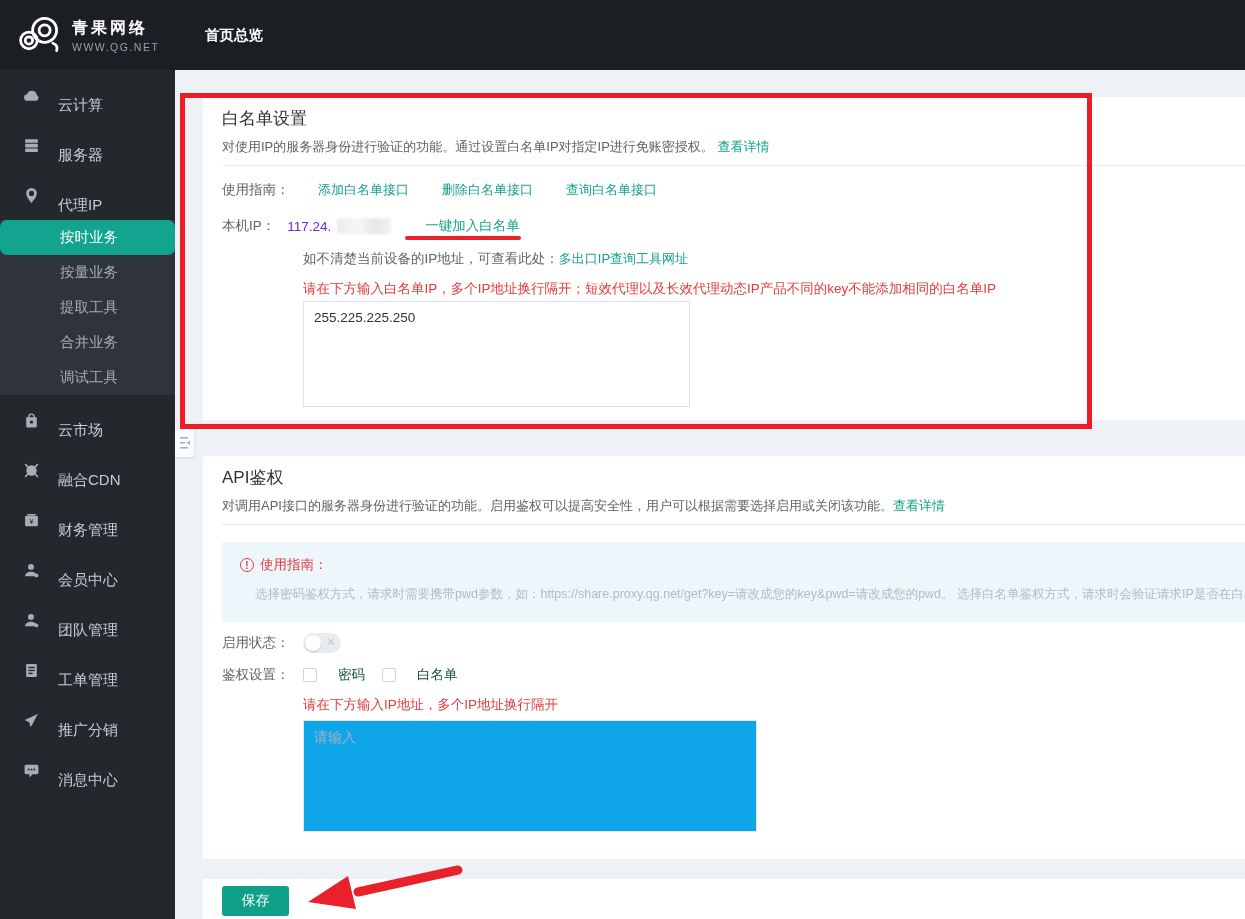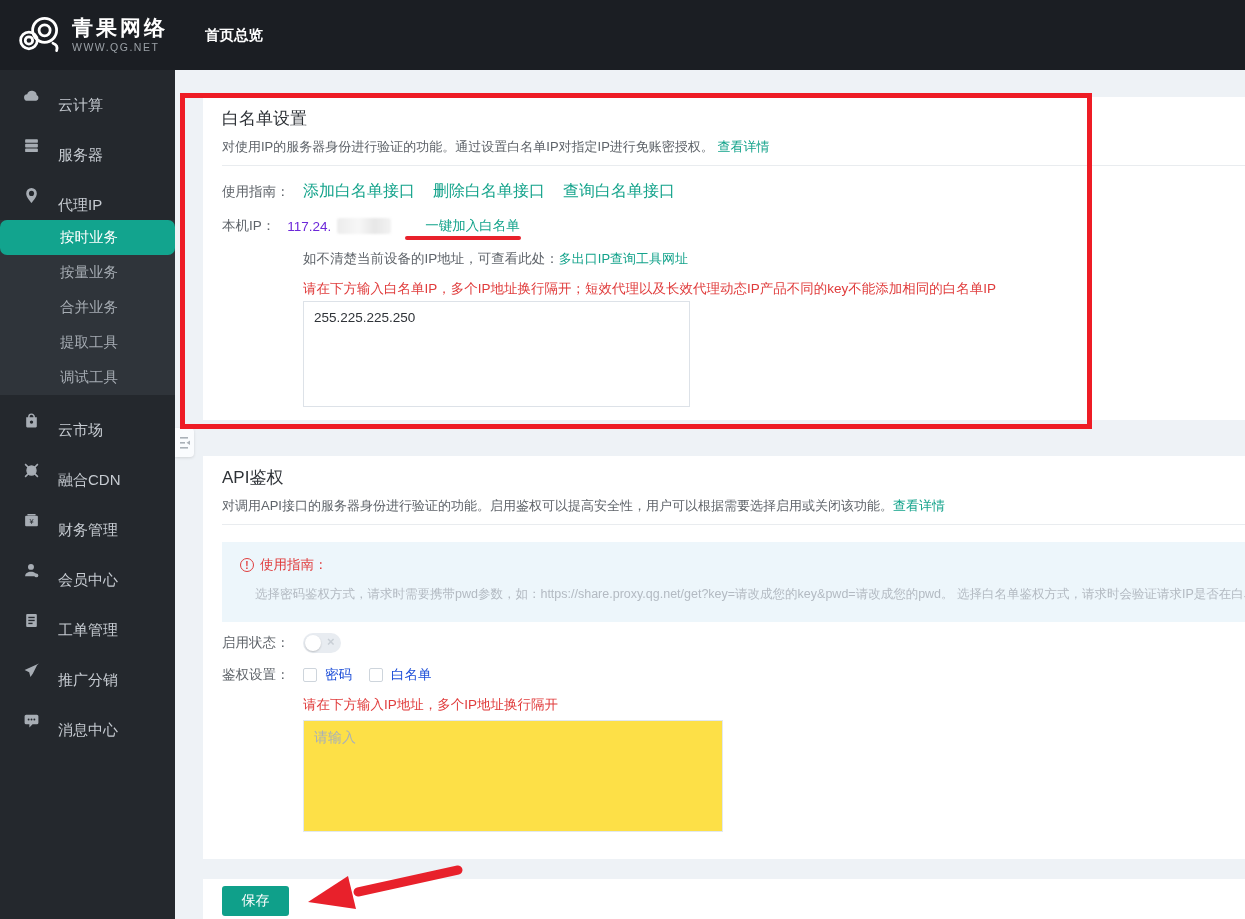--- a/index.html
+++ b/index.html
@@ -4,21 +4,21 @@
 <style>
   * { margin:0; padding:0; box-sizing:border-box; }
   html,body { width:1245px; height:919px; overflow:hidden; }
   body { font-family:"Liberation Sans","DejaVu Sans",sans-serif; background:#eef2f6; position:relative; }
 
   
   .topbar { position:absolute; left:0; top:0; width:1245px; height:70px; background:#1b1e23; z-index:20; }
   .brand { position:absolute; left:16px; top:11px; display:flex; align-items:center; gap:8px; }
   .brand svg { width:48px; height:46px; }
   .brand-text { display:flex; flex-direction:column; }
-  .brand-name { color:#fff; font-size:21px; font-weight:bold; letter-spacing:3px; line-height:26px; }
+  .brand-name { color:#fff; font-size:16px; font-weight:bold; letter-spacing:3px; line-height:26px; }
   .brand-domain { color:#9aa0a6; font-size:10.5px; letter-spacing:1.5px; line-height:13px; }
   .top-nav-item { position:absolute; left:205px; top:0; height:70px; line-height:70px; color:#fff; font-size:14.5px; font-weight:bold; cursor:pointer; }
 
   
   .sidebar { position:absolute; left:0; top:70px; width:175px; height:849px; background:#24282d; z-index:15; }
   .side-item { height:50px; display:flex; align-items:center; padding-left:22px; cursor:pointer; }
   .side-item .ic { width:18px; height:18px; display:inline-flex; align-items:center; justify-content:center; margin-right:18px; }
   .side-item .ic svg { width:17px; height:17px; fill:#a7adb4; }
   .side-item .lbl { color:#c6cbd1; font-size:15px;margin-top:20px; }
   .submenu { background:#2f343a; }
@@ -34,21 +34,21 @@
   .card-desc { position:absolute; left:19px; top:41px; font-size:13px; color:#5f646a; white-space:nowrap; }
   .divider { position:absolute; left:19px; right:0; top:68px; height:1px; background:#e9ecef; }
   a.link, .link { color:#14a38b; text-decoration:none; cursor:pointer; font-size:13px; }
   .row { position:absolute; display:flex; align-items:center; font-size:13.5px; color:#5f646a; }
   .row .form-label { width:81px; flex:none; }
   .red-text { color:#e03c3c; font-size:13.5px; position:absolute; white-space:nowrap; }
 
   
   .guide-row { left:19px; top:84px; }
   .guide-row .links { display:flex; gap:18px; }
-  .guide-row .link { font-size:16px; }
+  .guide-row .link { font-size:13px;margin-left:15px; }
   .ip-row { left:19px; top:120px; }
   .ip-value { color:#6d28d9; margin-left:12px; font-size:13.5px; }
   .ip-blur { width:54px; height:16px; margin-left:6px; border-radius:3px;
              background:linear-gradient(90deg,#ececec,#f7f7f7 40%,#e7e7e7 70%,#f2f2f2); filter:blur(1px); }
   .quick-link { margin-left:34px; font-size:13.5px; }
   .red-underline { position:absolute; left:202px; top:139px; width:116px; height:4px; background:#e8212b; border-radius:2px; z-index:6; }
   .note-row { left:100px; top:153px; }
   .warn1 { left:100px; top:183px; }
   .ta1 { position:absolute; left:100px; top:204px; width:387px; height:106px; border:1px solid #dde2e8; background:#fff;
          resize:none; padding:8px 10px; font-family:inherit; font-size:13.5px; color:#2f3338; outline:none; }
@@ -60,24 +60,24 @@
               display:inline-flex; align-items:center; justify-content:center; color:#e03c3c; font-size:10px; font-weight:bold; }
   .tip-icon::after { content:"!"; }
   .tip-text { position:absolute; left:33px; top:44px; right:0; font-size:12.5px; color:#b3bac2; white-space:nowrap; overflow:hidden; }
   .enable-row { left:19px; top:176px; height:22px; }
   .toggle { width:38px; height:20px; background:#e8ecf1; border-radius:10px; position:relative; cursor:pointer; flex:none; }
   .toggle .knob { position:absolute; left:2px; top:2px; width:16px; height:16px; background:#fff; border-radius:50%;
                   box-shadow:0 1px 2px rgba(0,0,0,.18); }
   .toggle::after { content:"\d7"; position:absolute; left:24px; top:1px; color:#c9cfd6; font-size:13px; font-weight:bold; }
   .auth-row { left:19px; top:210px; height:18px; }
   .checkbox { width:14px; height:14px; border:1px solid #ced5dc; border-radius:2px; background:#fff; flex:none; cursor:pointer; }
-  .cb-label { margin-left:8px; color:#1d4ed8; }
+  .cb-label { margin-left:21px; color:#14532d; }
   .cb2 { margin-left:17px; }
   .warn2 { left:100px; top:240px; }
-  .ta2 { position:absolute; left:100px; top:264px; width:420px; height:112px; border:1px solid #e2e8ee; background:#fde047;
+  .ta2 { position:absolute; left:100px; top:264px; width:454px; height:112px; border:1px solid #e2e8ee; background:#0ea5e9;
          resize:none; padding:8px 10px; font-family:inherit; font-size:14px; color:#2f3338; outline:none; }
   .ta2::placeholder { color:#a8b0b9; }
 
   
   .footer-band { position:absolute; left:28px; right:0; top:795px; bottom:0; background:#fff; }
   .save-btn { position:absolute; left:19px; top:7px; width:67px; height:30px; background:#0fa08a; color:#fff;
               border:none; border-radius:3px; font-size:14px; font-family:inherit; cursor:pointer; }
 
   
   .anno-rect { position:absolute; left:5px; top:9px; width:912px; height:336px; border:5px solid #ee1c25; z-index:5; pointer-events:none; }
@@ -138,22 +138,22 @@
           <path d="M8 1a5 5 0 0 1 5 5c0 3.4-3.4 6.8-5 9C6.4 12.8 3 9.4 3 6a5 5 0 0 1 5-5z" fill="#a7adb4"></path>
           <circle cx="8" cy="6" r="2.4" fill="#24282d"></circle>
         </svg>
       </span>
     <span class="lbl">代理IP</span>
   </div>
 
   <div class="submenu">
     <div class="sub-item active">按时业务</div>
     <div class="sub-item">按量业务</div>
+    <div class="sub-item">提取工具</div>
     <div class="sub-item">合并业务</div>
-    <div class="sub-item">提取工具</div>
     <div class="sub-item">调试工具</div>
   </div>
 
   <div class="side-item">
     <span class="ic">
         <svg viewBox="0 0 16 16">
           <path d="M3 5h10v8.5a1 1 0 0 1-1 1H4a1 1 0 0 1-1-1z" fill="#a7adb4"></path>
           <path d="M5.5 6V4.5a2.5 2.5 0 0 1 5 0V6" fill="none" stroke="#a7adb4" stroke-width="1.4"></path>
           <circle cx="8" cy="9.5" r="1.6" fill="#24282d"></circle>
         </svg>
@@ -186,20 +186,30 @@
     <span class="ic">
         <svg viewBox="0 0 16 16" fill="#a7adb4">
           <circle cx="7.5" cy="4.6" r="2.8"></circle>
           <path d="M2 13.5c0-3 2.4-4.4 5.5-4.4s5.5 1.4 5.5 4.4z"></path>
           <circle cx="12.6" cy="12.6" r="1.8"></circle>
         </svg>
       </span>
     <span class="lbl">会员中心</span>
   </div>
 
+  <div class="side-item">
+    <span class="ic">
+        <svg viewBox="0 0 16 16" fill="#a7adb4">
+          <circle cx="7.5" cy="4.6" r="2.8"></circle>
+          <path d="M2 13.5c0-3 2.4-4.4 5.5-4.4s5.5 1.4 5.5 4.4z"></path>
+          <circle cx="12.6" cy="12.6" r="1.8"></circle>
+        </svg>
+      </span>
+    <span class="lbl">团队管理</span>
+  </div>
 
   <div class="side-item">
     <span class="ic">
         <svg viewBox="0 0 16 16">
           <rect x="3" y="1.8" width="10" height="12.4" rx="1" fill="#a7adb4"></rect>
           <rect x="5" y="4.5" width="6" height="1.3" fill="#24282d"></rect>
           <rect x="5" y="7.3" width="6" height="1.3" fill="#24282d"></rect>
           <rect x="5" y="10.1" width="4" height="1.3" fill="#24282d"></rect>
         </svg>
       </span>

